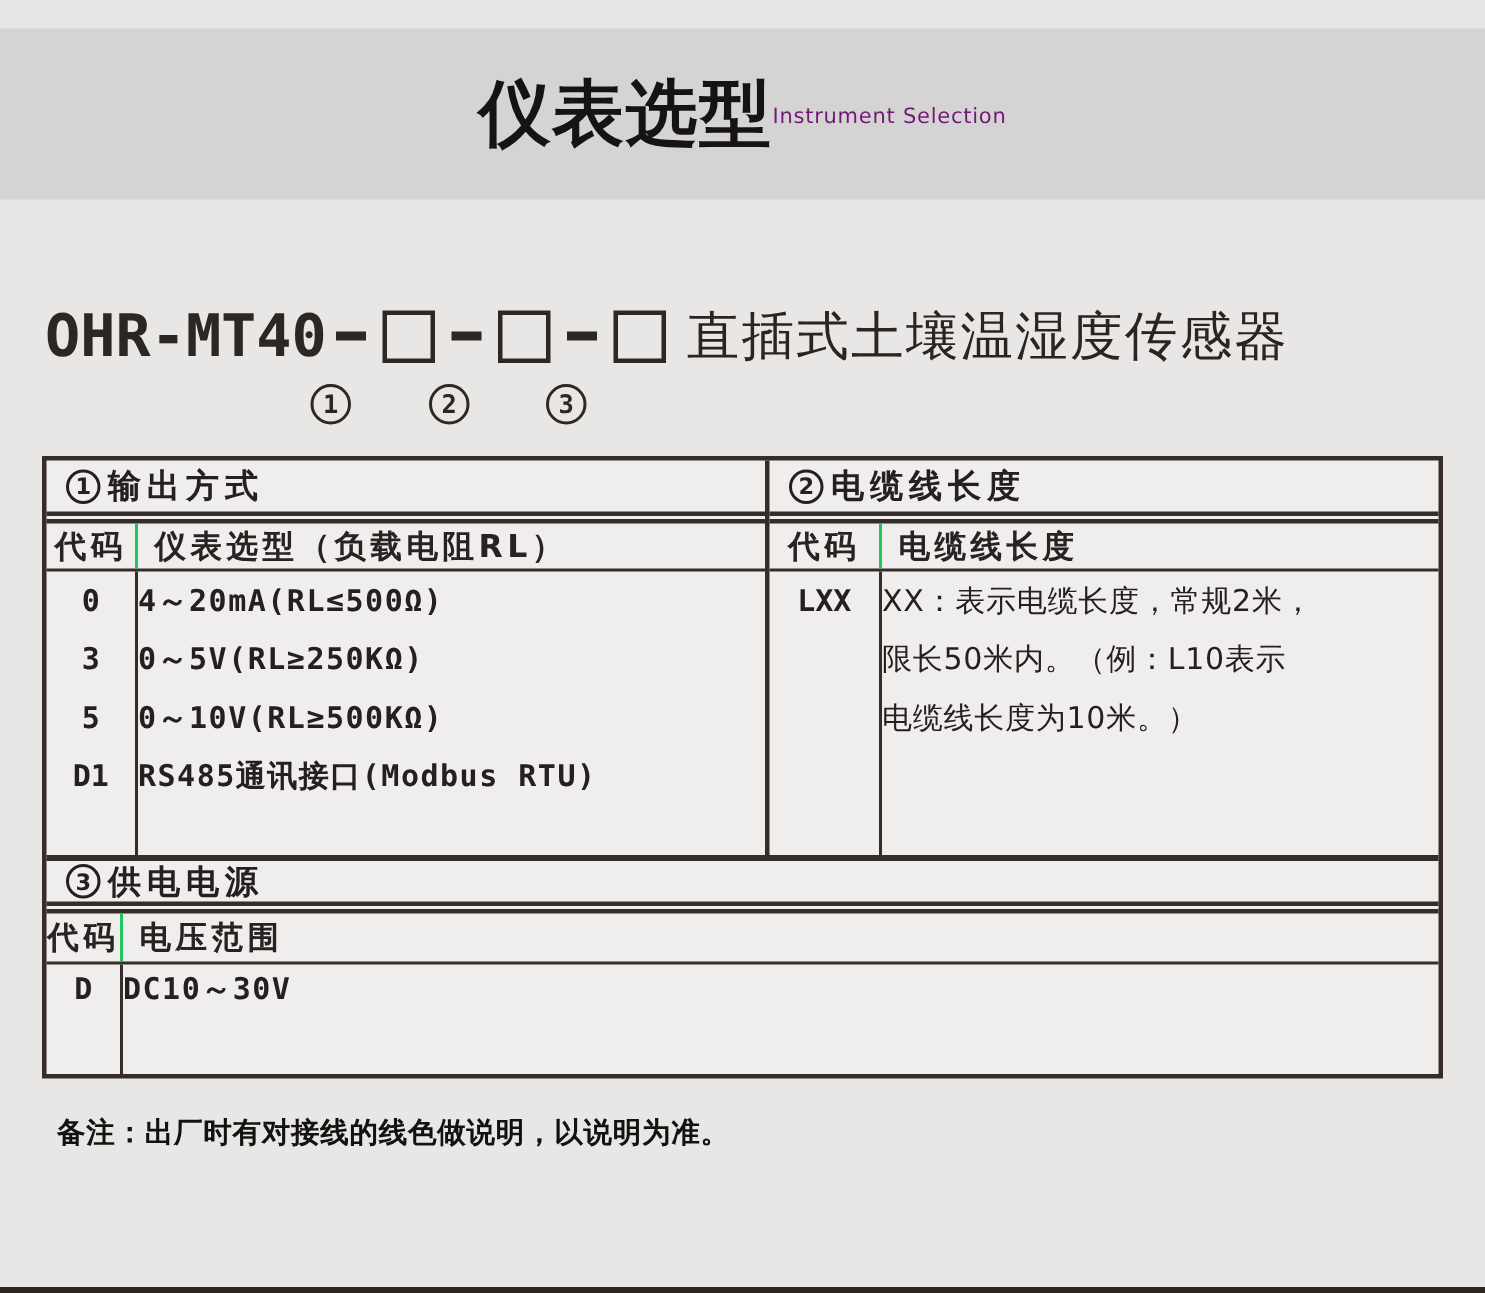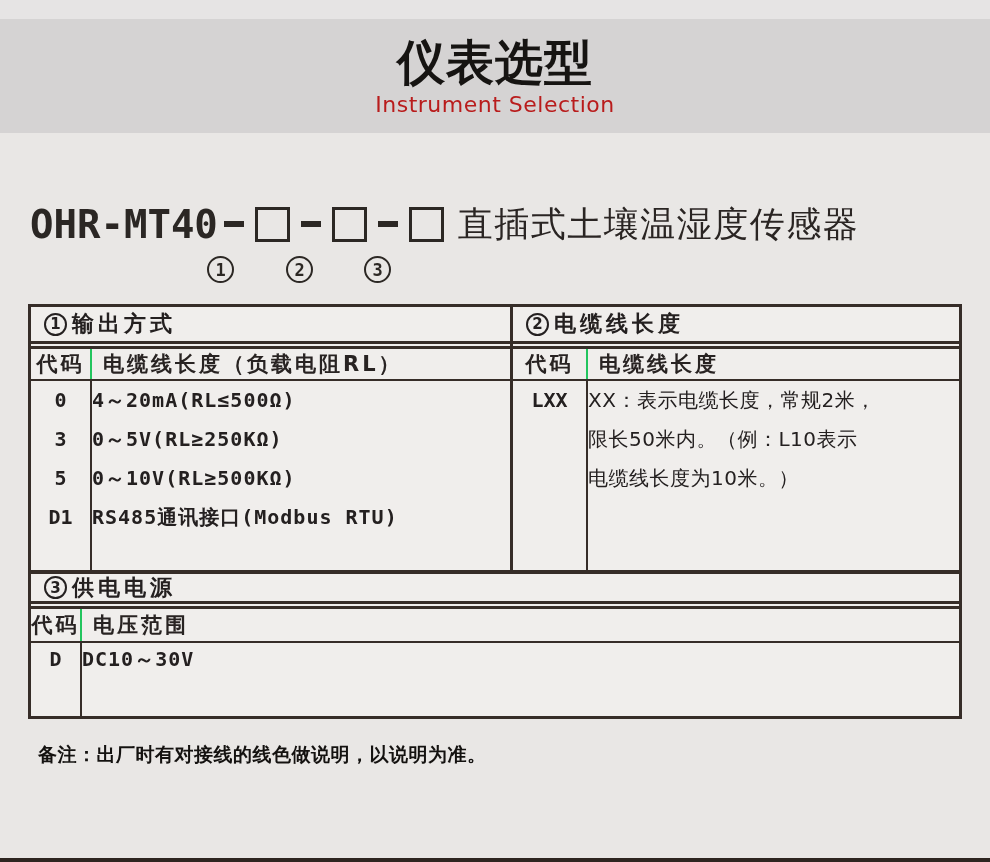--- a/index.html
+++ b/index.html
@@ -17,29 +17,29 @@
   
   .top-strip {
     position: absolute; left: 0; top: 0;
     width: 990px; height: 19px;
     background: #e6e4e4;
   }
   .header-band {
     position: absolute; left: 0; top: 19px;
     width: 990px; height: 114px;
     background: #d5d3d3;
-    display: flex; flex-direction: column;
+    display: flex; flex-direction: row;
     align-items: center; justify-content: center;
   }
   .page-title {
     font-size: 48px; font-weight: 700; color: #161412;
     letter-spacing: 1px; line-height: 54px;
   }
   .page-subtitle {
-    font-size: 22px; font-weight: 400; color: #b91c1c;
+    font-size: 14px; font-weight: 400; color: #701a75;
     margin-top: 3px; letter-spacing: 0.5px;
   }
 
   
   .model-row {
     position: absolute; left: 30px; top: 198px;
     height: 52px;
     display: flex; align-items: center;
   }
   .model-prefix {
@@ -181,21 +181,21 @@
 
   <div class="band-upper">
 
     <div class="sec-left">
       <div class="sec-header">
         <span class="circ-num">1</span>
         <span>输出方式</span>
       </div>
       <div class="col-header">
         <div class="code-cell w-output">代码</div>
-        <div class="desc-cell">电缆线长度（负载电阻RL）</div>
+        <div class="desc-cell">仪表选型（负载电阻RL）</div>
       </div>
       <div class="sec-body">
         <div class="code-col w-output">
           <div class="code-line">0</div>
           <div class="code-line">3</div>
           <div class="code-line">5</div>
           <div class="code-line">D1</div>
         </div>
         <div class="desc-col">
           <div class="desc-line">4～20mA(RL≤500Ω)</div>

